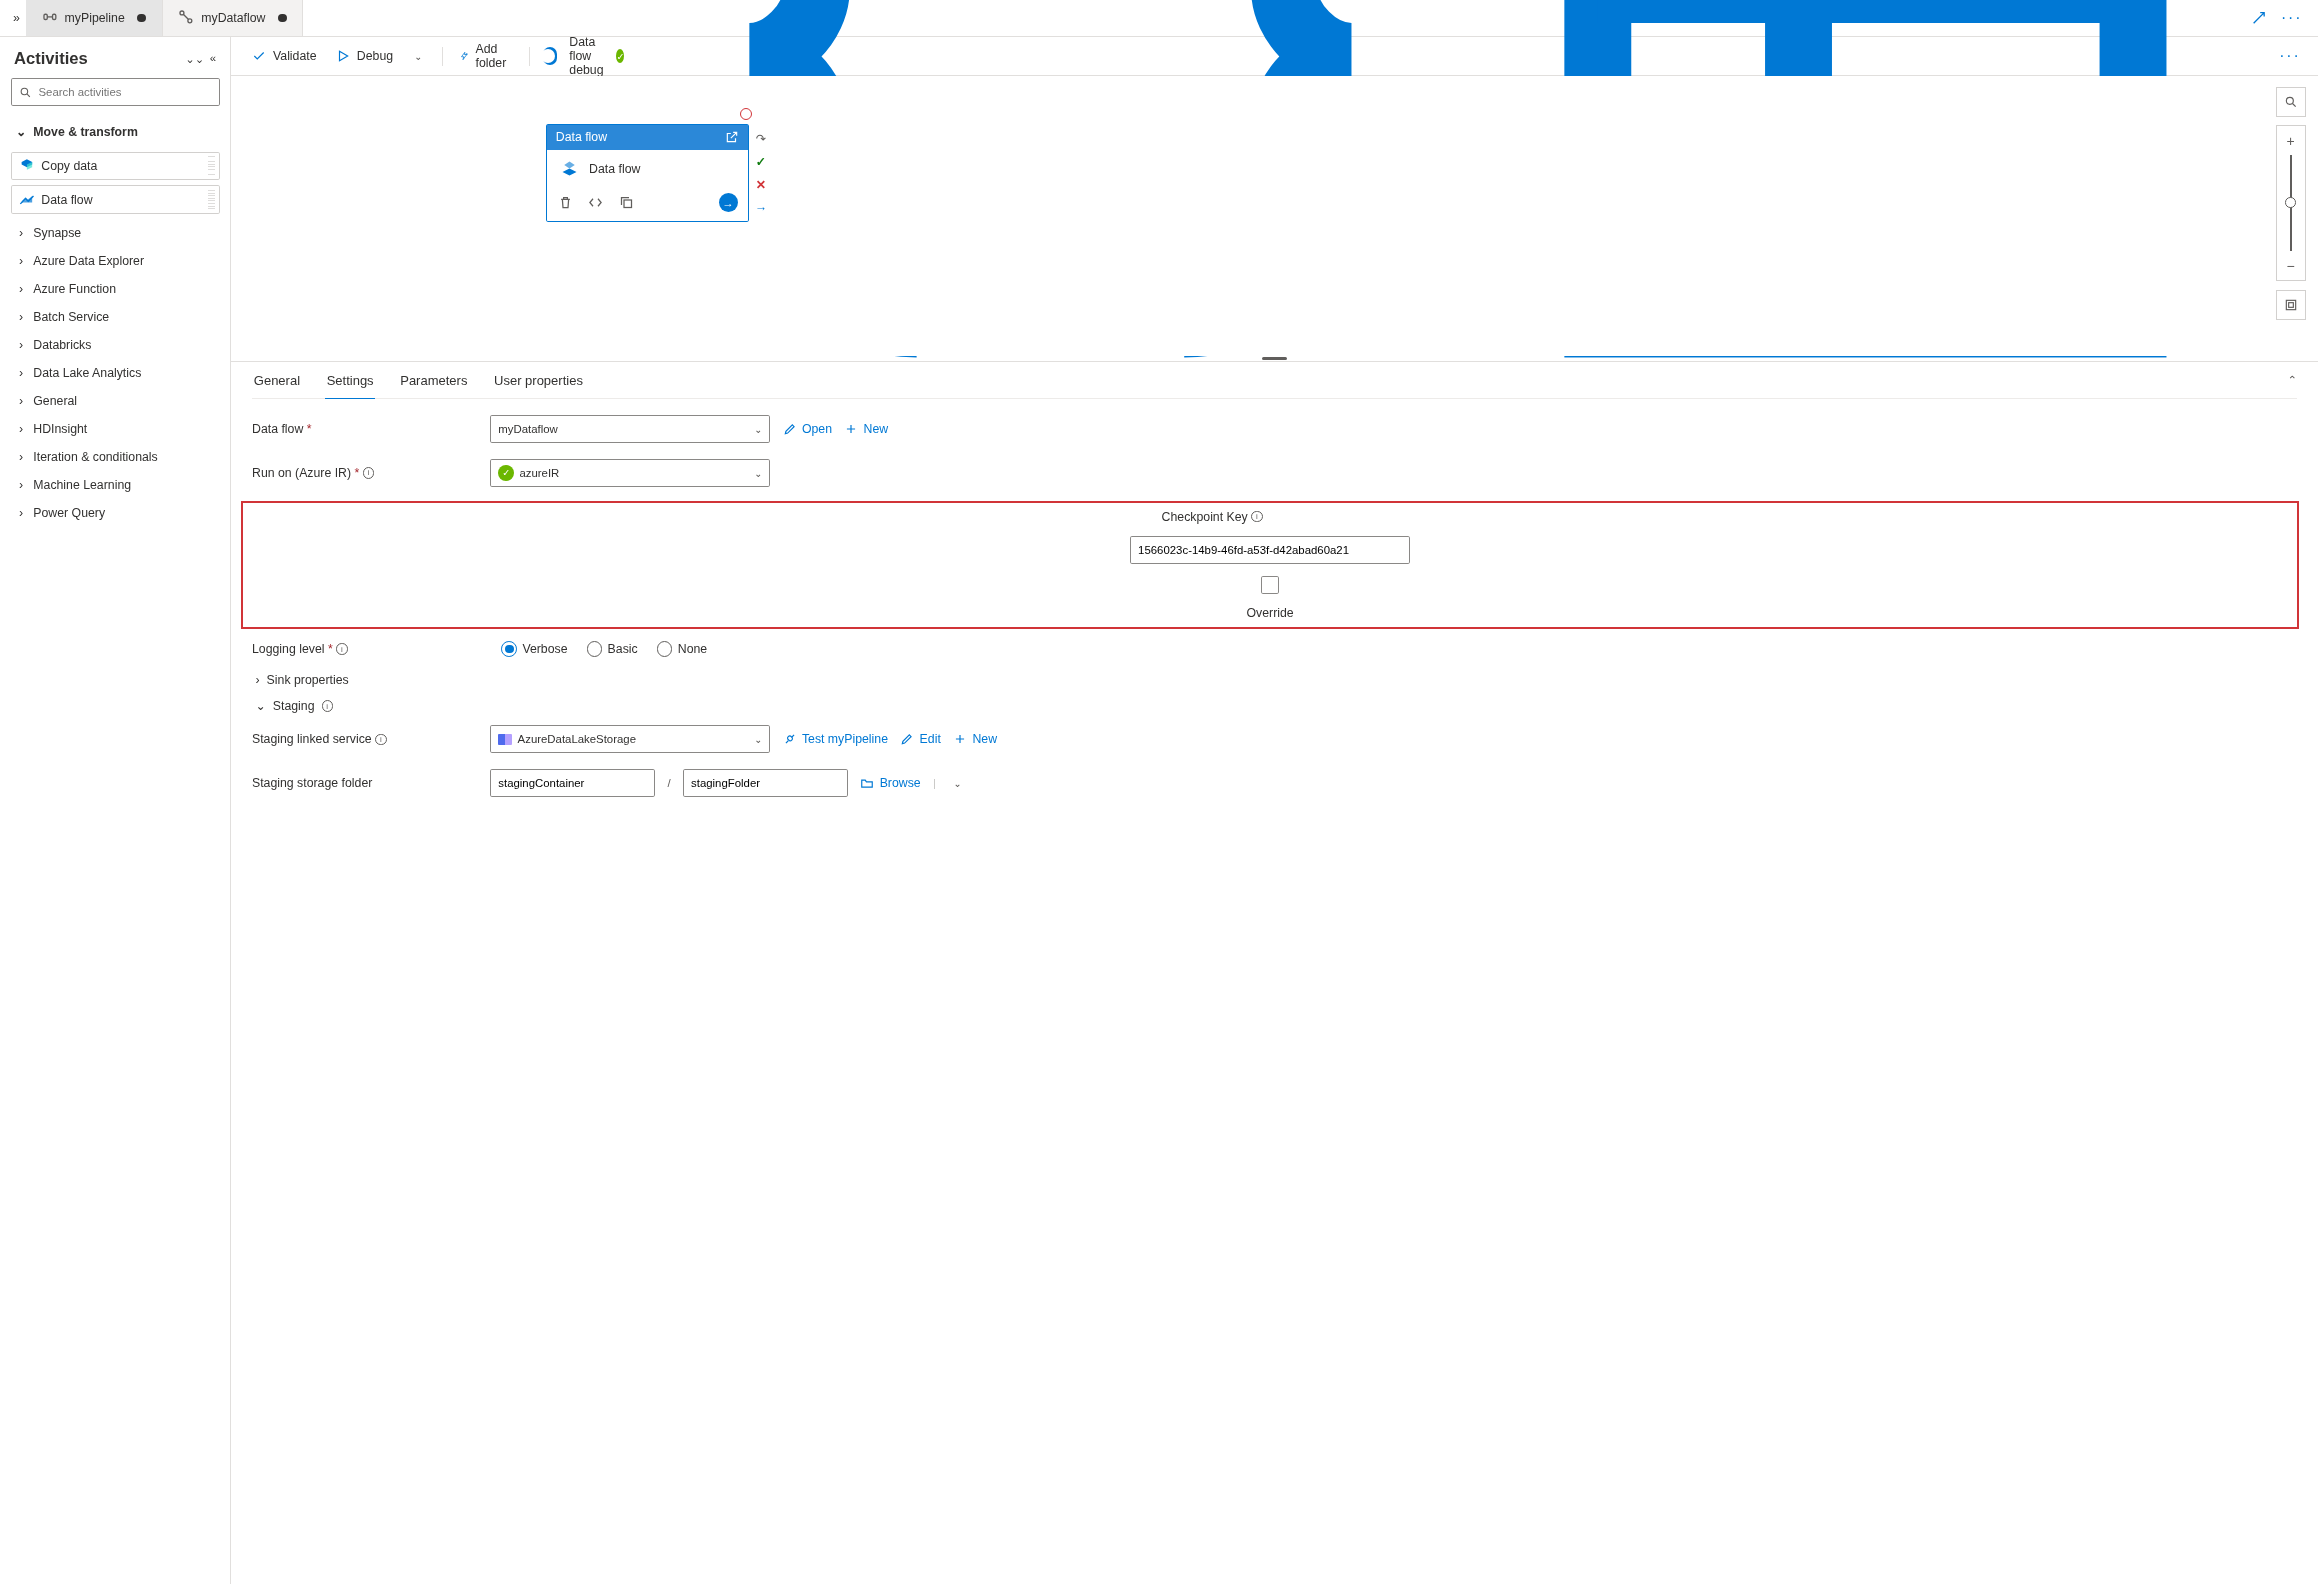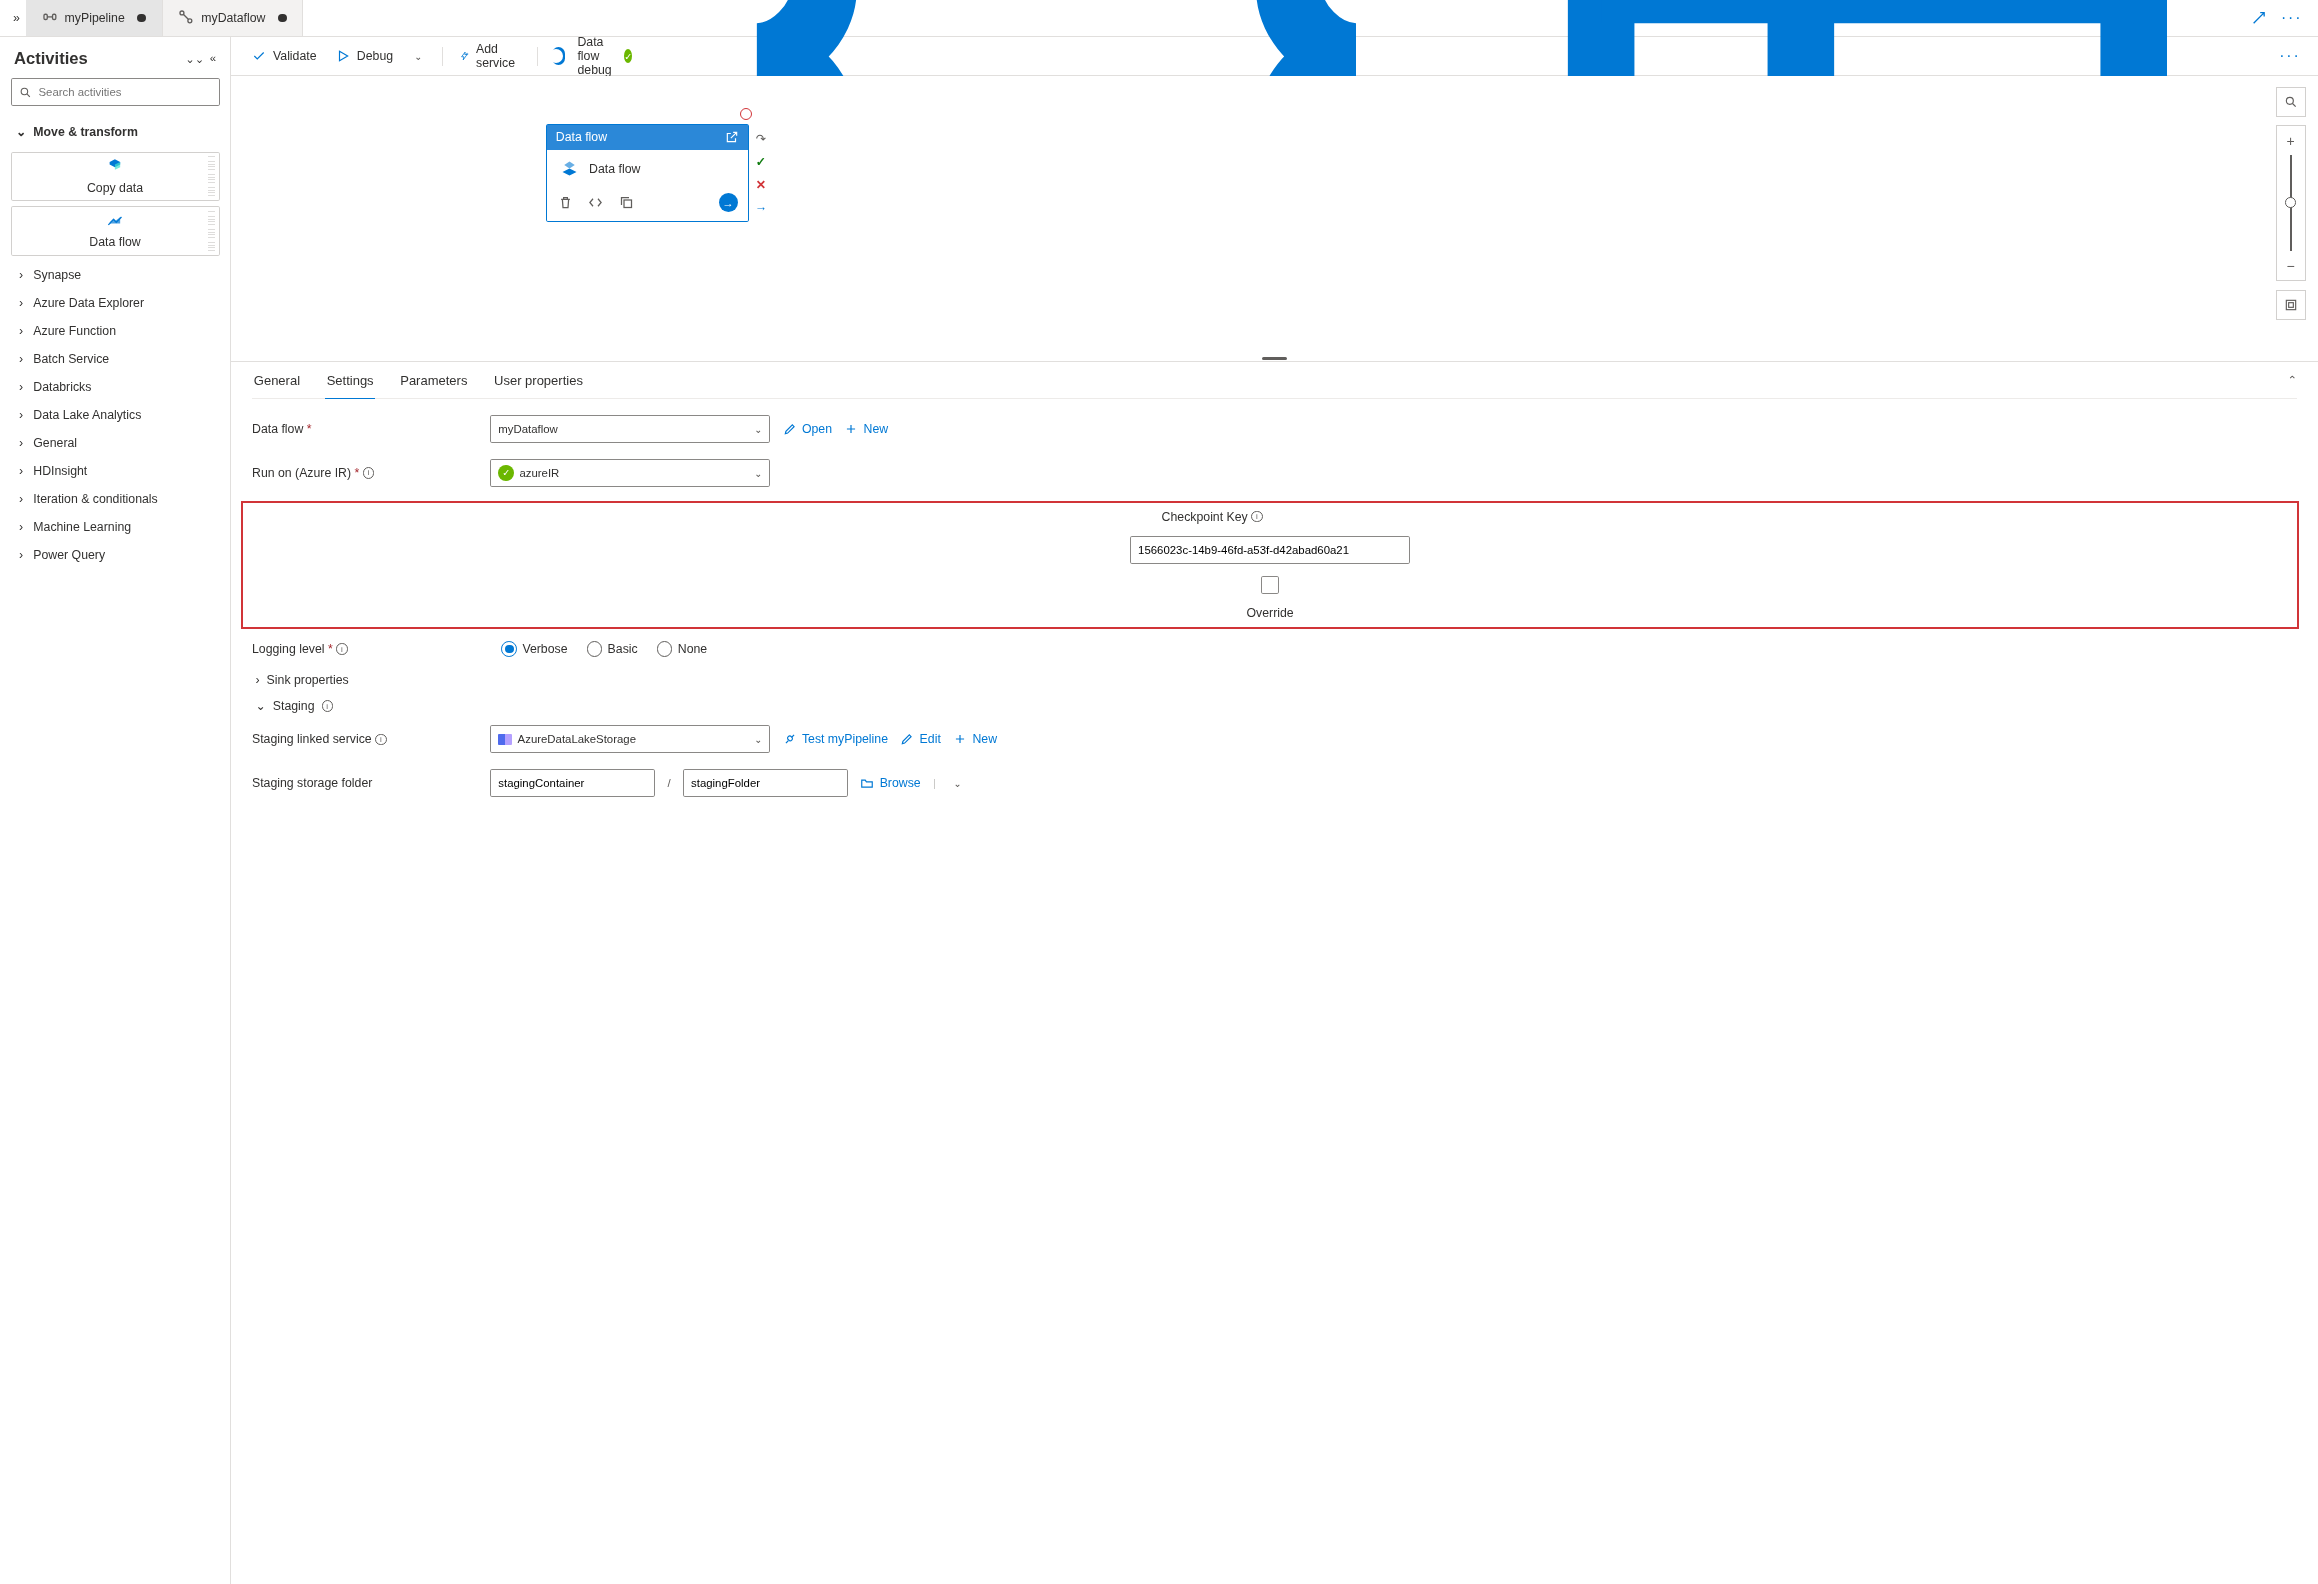--- a/index.html
+++ b/index.html
@@ -25,21 +25,21 @@
 
 .sidebar-head { display: flex; align-items: center; justify-content: space-between; margin-bottom: 8.8px; padding: 0 3.5px; }
 .sidebar-head h2 { font-size: 16.6px; font-weight: 600; }
 .sidebar-head .controls { display: flex; gap: 5.3px; cursor: pointer; font-size: 11.4px; }
 .search-box { display: flex; align-items: center; border: 0.9px solid #8a8886; border-radius: 1.8px; height: 28px; padding: 0 7px; gap: 7px; margin-bottom: 12.3px; }
 .search-box svg { width: 13px; height: 13px; color: #605e5c; }
 .search-box input { border: none; outline: none; flex: 1; font-size: 11.4px; color: #323130; }
 .cat { display: flex; align-items: center; gap: 7px; padding: 7px 5.3px; cursor: pointer; font-size: 12.3px; }
 .cat .chev { width: 10.5px; text-align: center; }
 .cat.bold { font-weight: 600; }
-.card { display: flex; align-items: center; gap: 7px; border: 0.9px solid #d2d0ce; border-radius: 1.8px; padding: 5.3px 7px; margin: 5.3px 0; cursor: grab; position: relative; font-size: 12.3px; flex-direction: column; }
+.card { display: flex; align-items: center; gap: 7px; border: 0.9px solid #d2d0ce; border-radius: 1.8px; padding: 5.3px 7px; margin: 5.3px 0; cursor: grab; position: relative; font-size: 12.3px; }
 .card .grip { position: absolute; right: 3.5px; top: 3.5px; bottom: 3.5px; width: 7px; background: repeating-linear-gradient(to bottom, #c8c6c4 0 0.9px, transparent 0.9px 2.6px); opacity: .6; }
 .cube-icon { width: 15.8px; height: 15.8px; }
 
 
 .toolbar { display: flex; align-items: center; height: 39px; border-bottom: 0.9px solid #e1dfdd; padding: 0 17.5px; gap: 12.3px; font-size: 12.3px; }
 .tool { display: flex; align-items: center; gap: 7px; cursor: pointer; padding: 3.5px 3.5px; color: #323130; }
 .tool svg { width: 14px; height: 14px; }
 .vsep { width: 0.9px; height: 19px; background: #e1dfdd; margin: 0 1.8px; }
 .chev-down { font-size: 9.6px; color: #605e5c; cursor: pointer; padding: 3.5px 5.3px; }
 .toggle { width: 35px; height: 17.5px; border-radius: 8.8px; background: #0078d4; position: relative; cursor: pointer; }
@@ -240,21 +240,21 @@
           </svg>
         <span>Debug</span>
       </div>
       <span class="chev-down">⌄</span>
       <div class="vsep"></div>
       <div class="tool">
         <svg viewBox="0 0 24 24" stroke="#0078d4" stroke-width="2" fill="none">
             <path d="M13 2L4 14h6l-2 8 10-14h-6z"></path>
             <path d="M18 4v6M15 7h6" stroke-width="1.5"></path>
           </svg>
-        <span>Add service</span>
+        <span>Add folder</span>
       </div>
       <div class="vsep"></div>
       <div class="toggle">
           <div class="knob"></div>
         </div>
       <span style="font-size:12.3px;">Data flow debug</span>
       <span class="status-ok">✓</span>
       <div class="spacer"></div>
       <svg viewBox="0 0 24 24" stroke="#0078d4" stroke-width="2" fill="none">
           <path d="M8 4c-2 0-3 1-3 3v3c0 1-1 2-2 2 1 0 2 1 2 2v3c0 2 1 3 3 3M16 4c2 0 3 1 3 3v3c0 1 1 2 2 2-1 0-2 1-2 2v3c0 2-1 3-3 3"></path>

